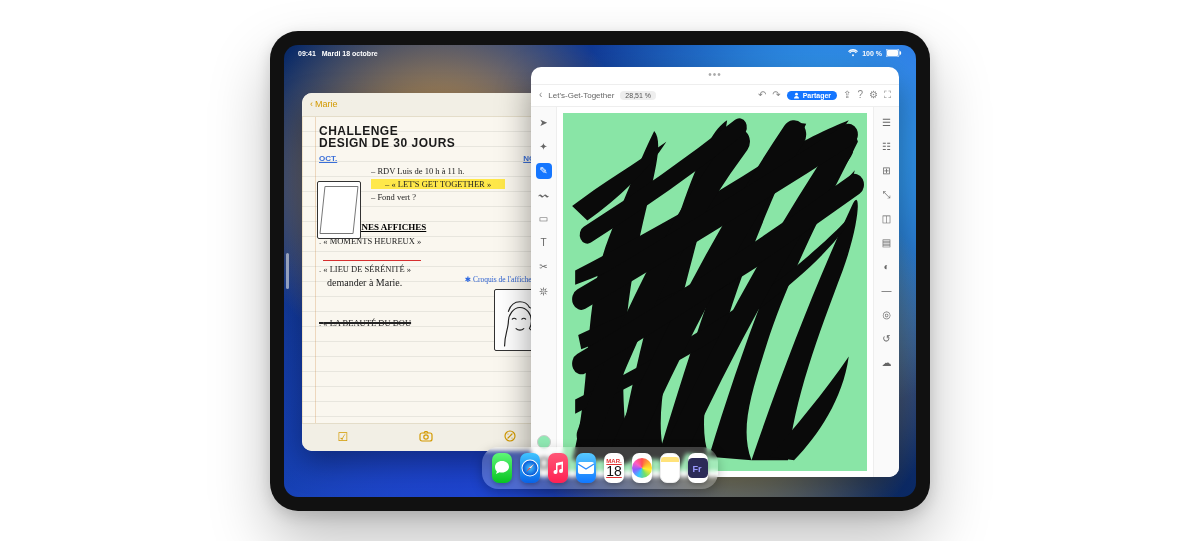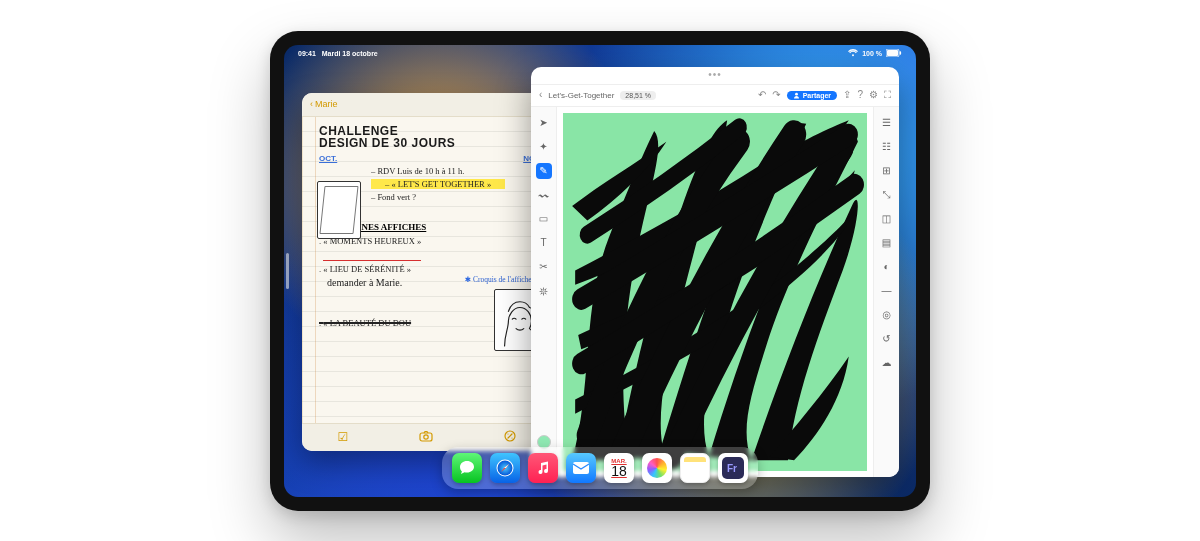--- a/index.html
+++ b/index.html
@@ -131,21 +131,21 @@
   .dock {
     position:absolute; bottom:8px; left:50%; transform:translateX(-50%);
     background: rgba(255,255,255,.22);
     backdrop-filter: blur(2px);
     border-radius:16px;
     padding:6px 10px;
     display:flex; gap:8px;
     box-shadow: 0 4px 12px rgba(0,0,0,.25);
   }
   .dock-ic{
-    width:30px;height:30px;border-radius:7px;
+    width:20px;height:30px;border-radius:7px;
     display:flex;align-items:center;justify-content:center;
     font-size:14px;color:#fff;font-weight:700;
     box-shadow: 0 2px 4px rgba(0,0,0,.25);
     text-decoration: underline;
   }
   .d-msg{background:linear-gradient(#5ef777,#07c321);}
   .d-saf{background:linear-gradient(#3fc4ff,#0762e6);}
   .d-mus{background:linear-gradient(#ff5777,#ff2153);}
   .d-mail{background:linear-gradient(#57c9ff,#1178ff);}
   .d-cal{background:#fff;color:#e03030;flex-direction:column;font-size:6px;line-height:1;}

